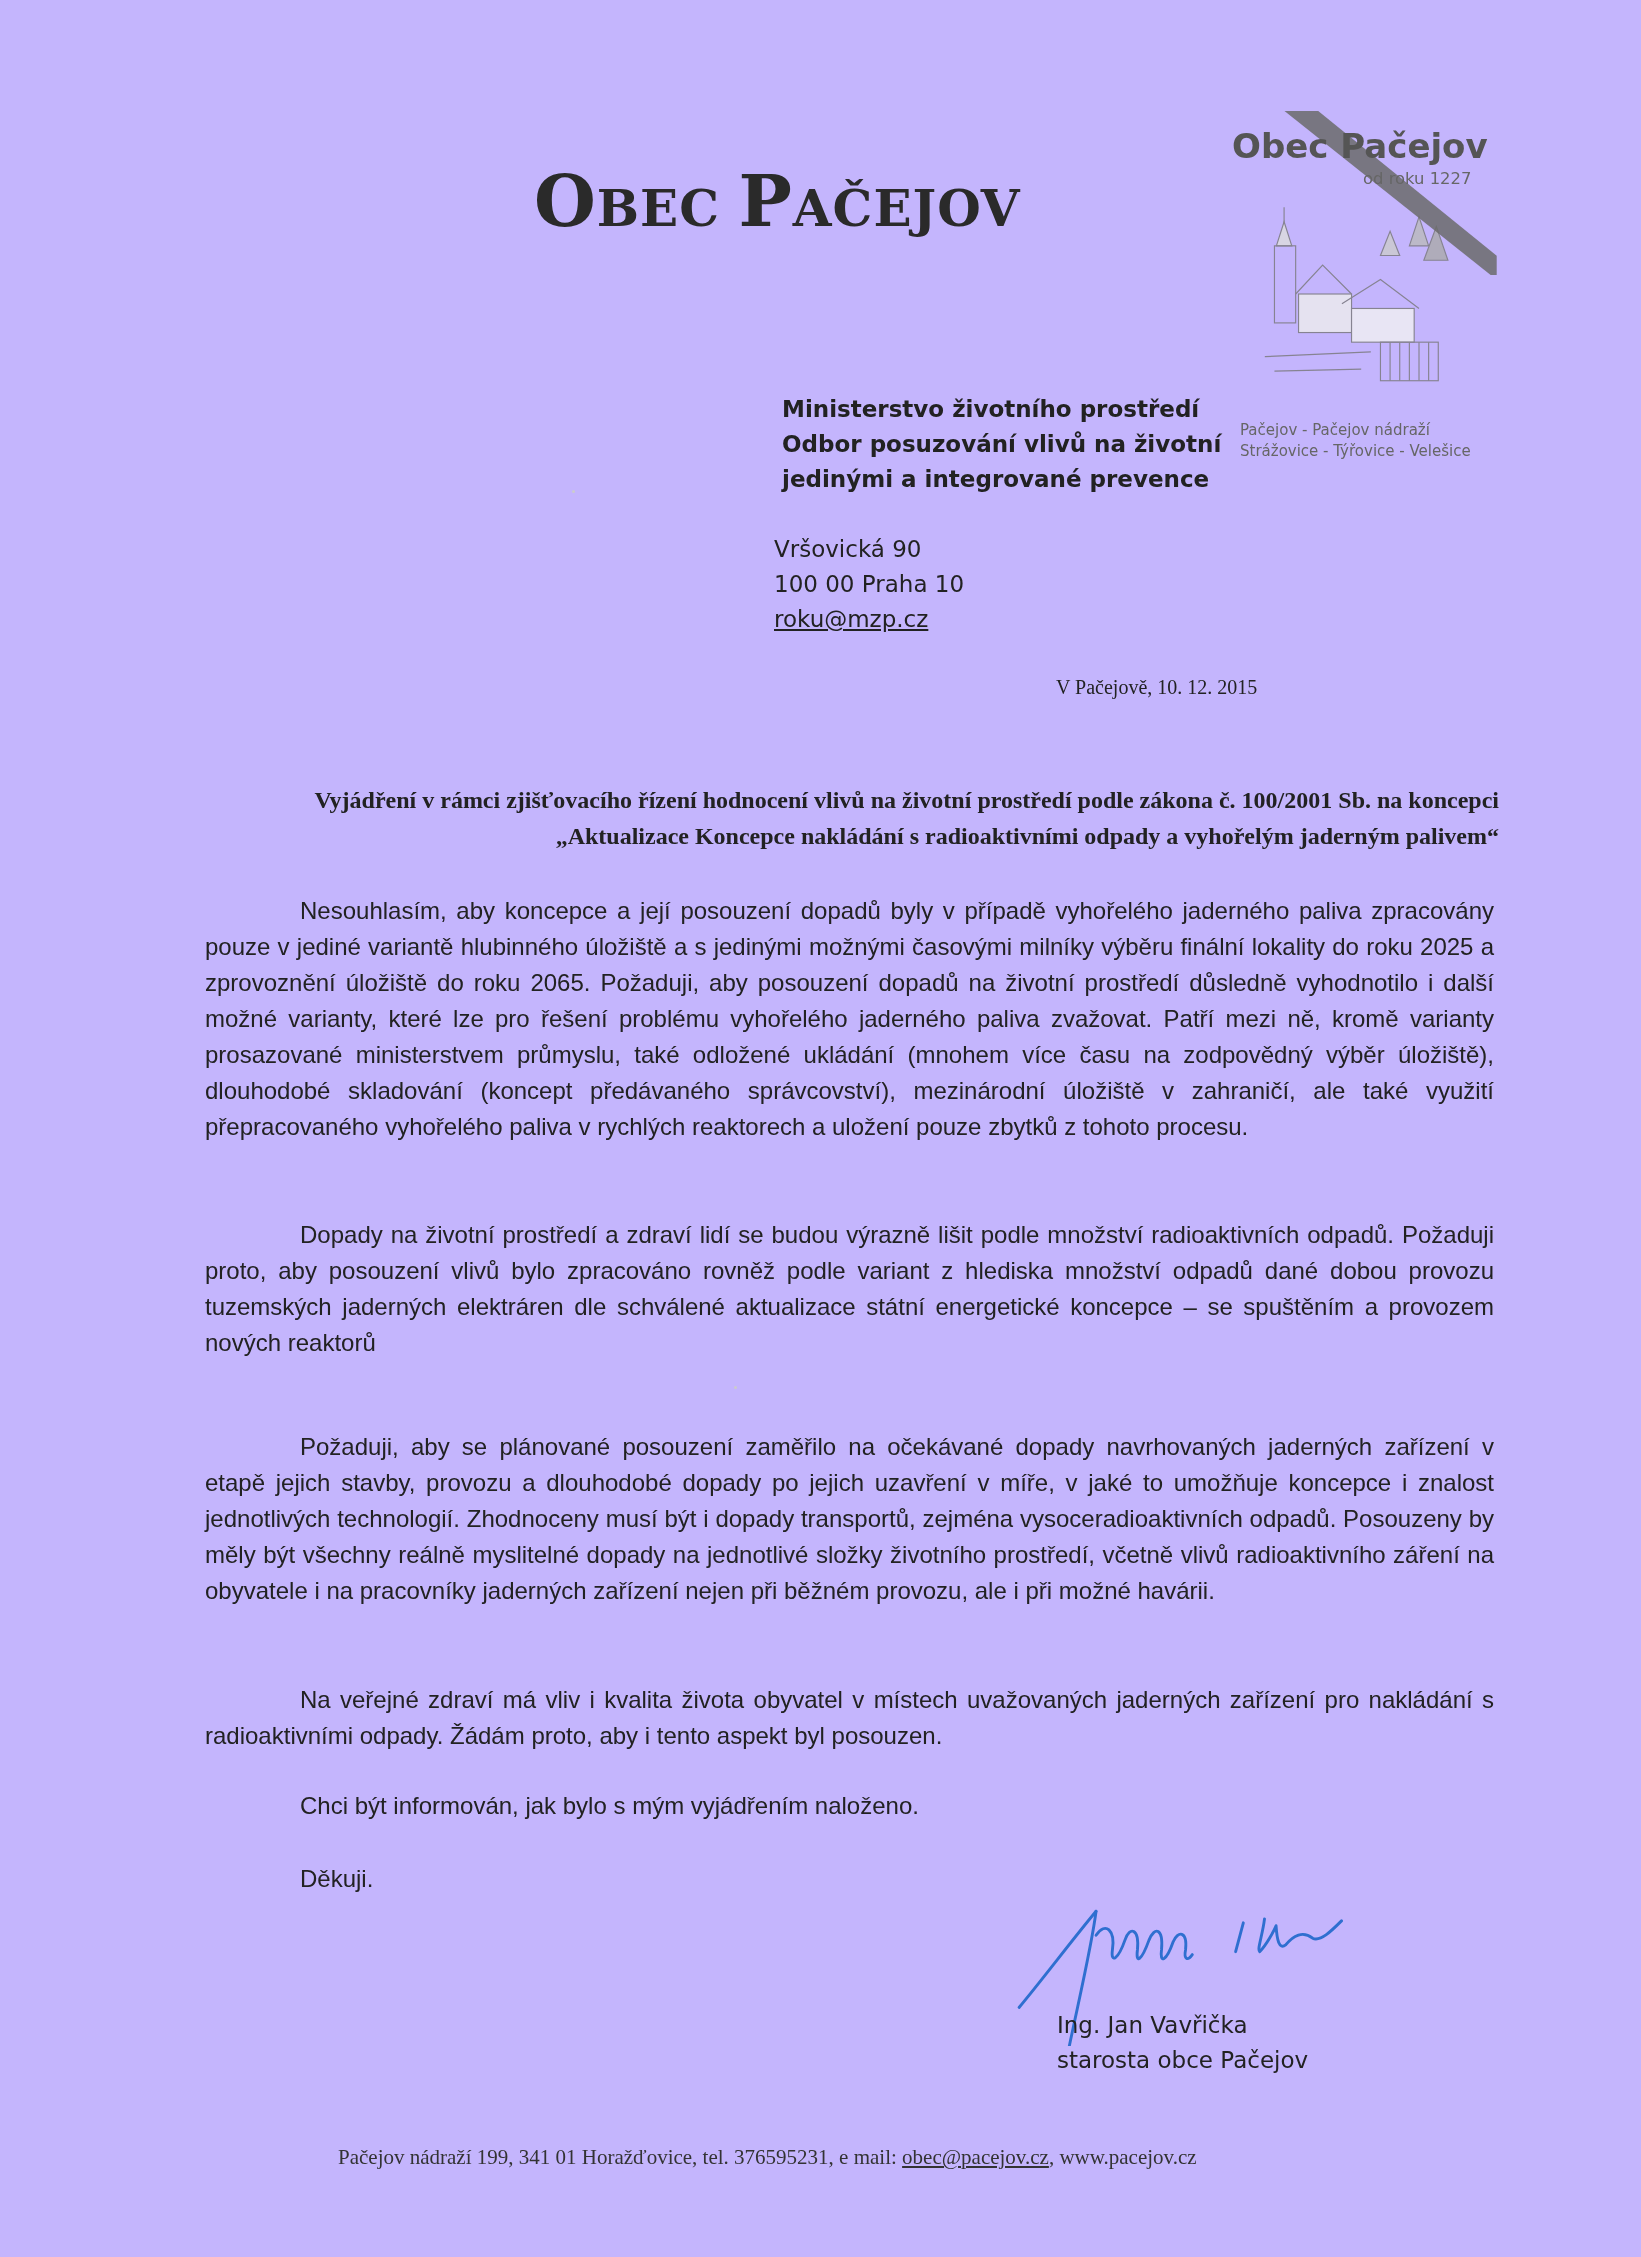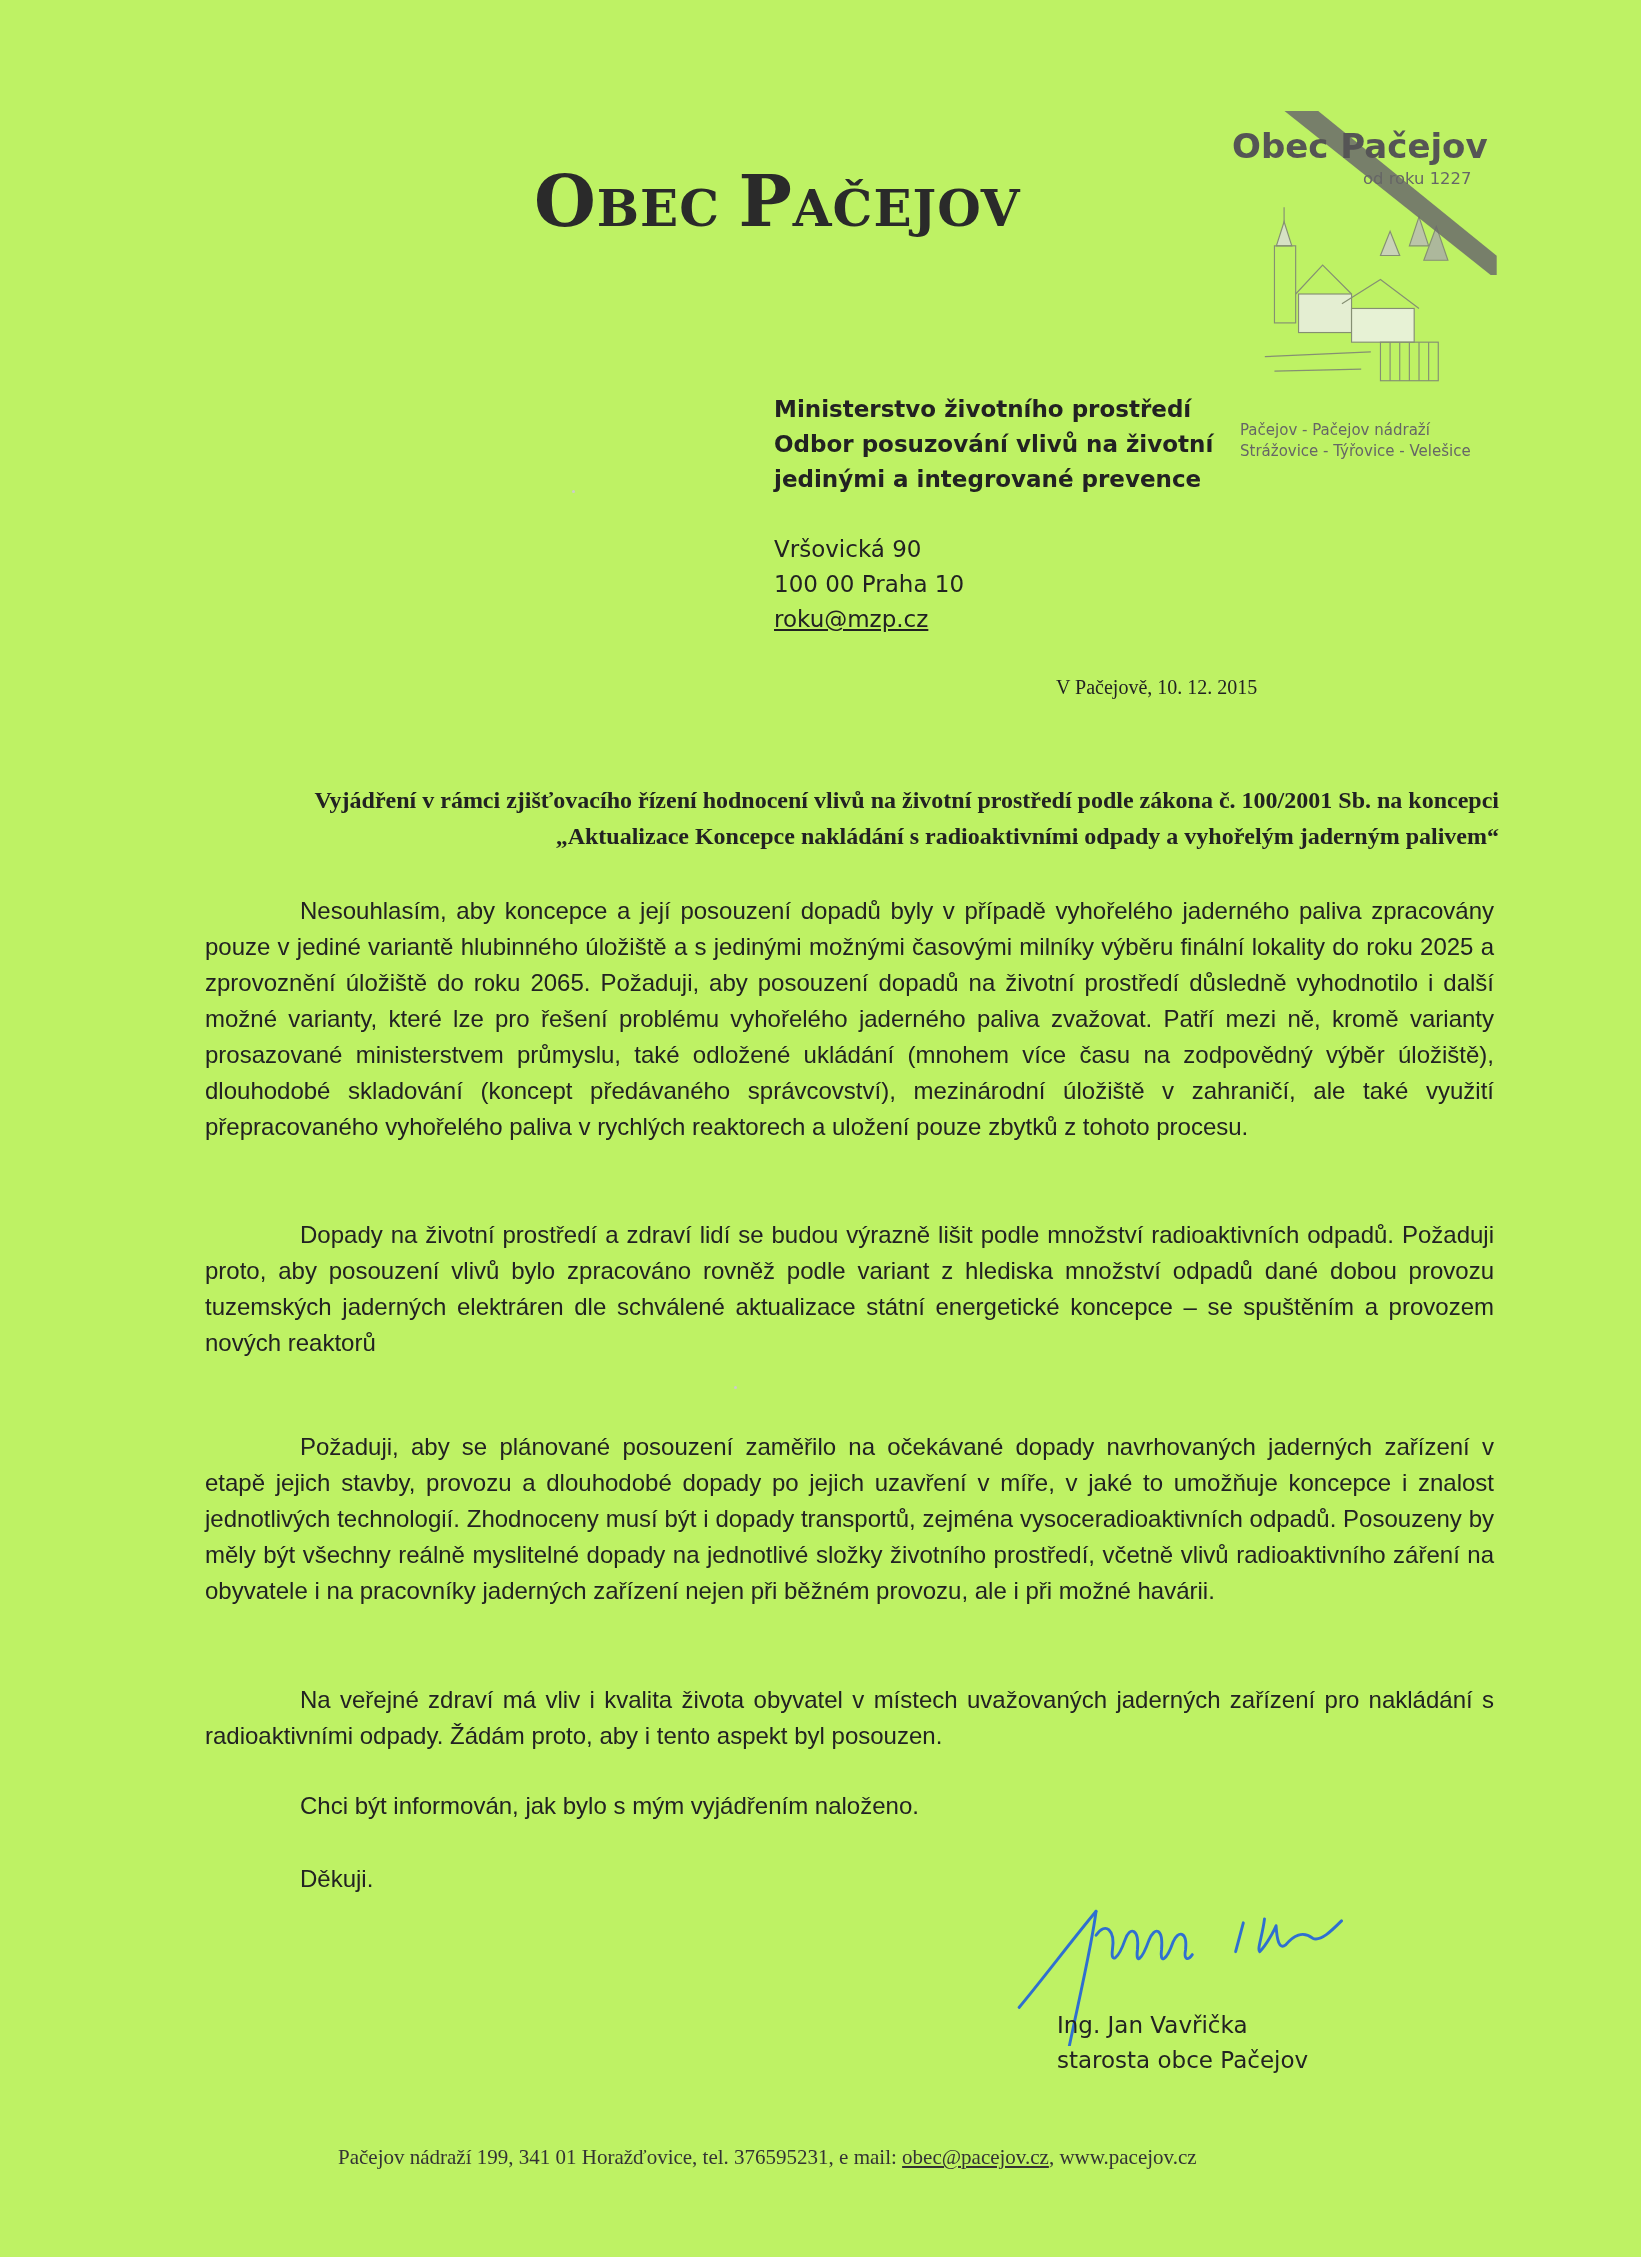--- a/index.html
+++ b/index.html
@@ -1,17 +1,17 @@
 <!DOCTYPE html>
 <html><head>
   <meta charset="utf-8">
   <style>
     html, body { margin: 0; padding: 0; background: #ffffff; }
     body { width: 1641px; height: 2257px; position: relative; overflow: hidden; color: #222; }
-    .page { position: absolute; left: 0; top: 0; width: 1641px; height: 2257px; background: #bef264; }
+    .page { position: absolute; left: 0; top: 0; width: 1641px; height: 2257px; background: #c4b5fd; }
 
     .title {
       position: absolute; left: 534px; top: 159px;
       font-family: "DejaVu Serif", "Liberation Serif", serif;
       font-weight: bold; color: #2a2a2a; white-space: nowrap;
       font-size: 50px; letter-spacing: 1px;
     }
     .title .cap { font-size: 71px; }
 
     
@@ -29,21 +29,21 @@
     .logo-sketch { position: absolute; left: 48px; top: 77px; width: 222px; height: 212px; }
     .logo-villages {
       position: absolute; left: 33px; top: 309px;
       font-family: "DejaVu Sans", sans-serif; font-size: 15px; color: #666; line-height: 21px; white-space: nowrap;
     }
 
     .addr {
       position: absolute; left: 774px; top: 392px;
       font-family: "DejaVu Sans", "Liberation Sans", sans-serif; font-size: 23px; line-height: 35px; color: #222;
     }
-    .addr .b { font-weight: bold; }
+    .addr .b { font-weight: bold; margin-left: 8px; }
     .addr .gap { height: 35px; }
     .addr a { color: #222; text-decoration: underline; }
 
     .date {
       position: absolute; left: 1056px; top: 676px;
       font-family: Liberation Serif, serif; font-size: 20px; color: #222; white-space: nowrap;
     }
 
     .subject {
       position: absolute; left: 205px; top: 782px; width: 1294px;

